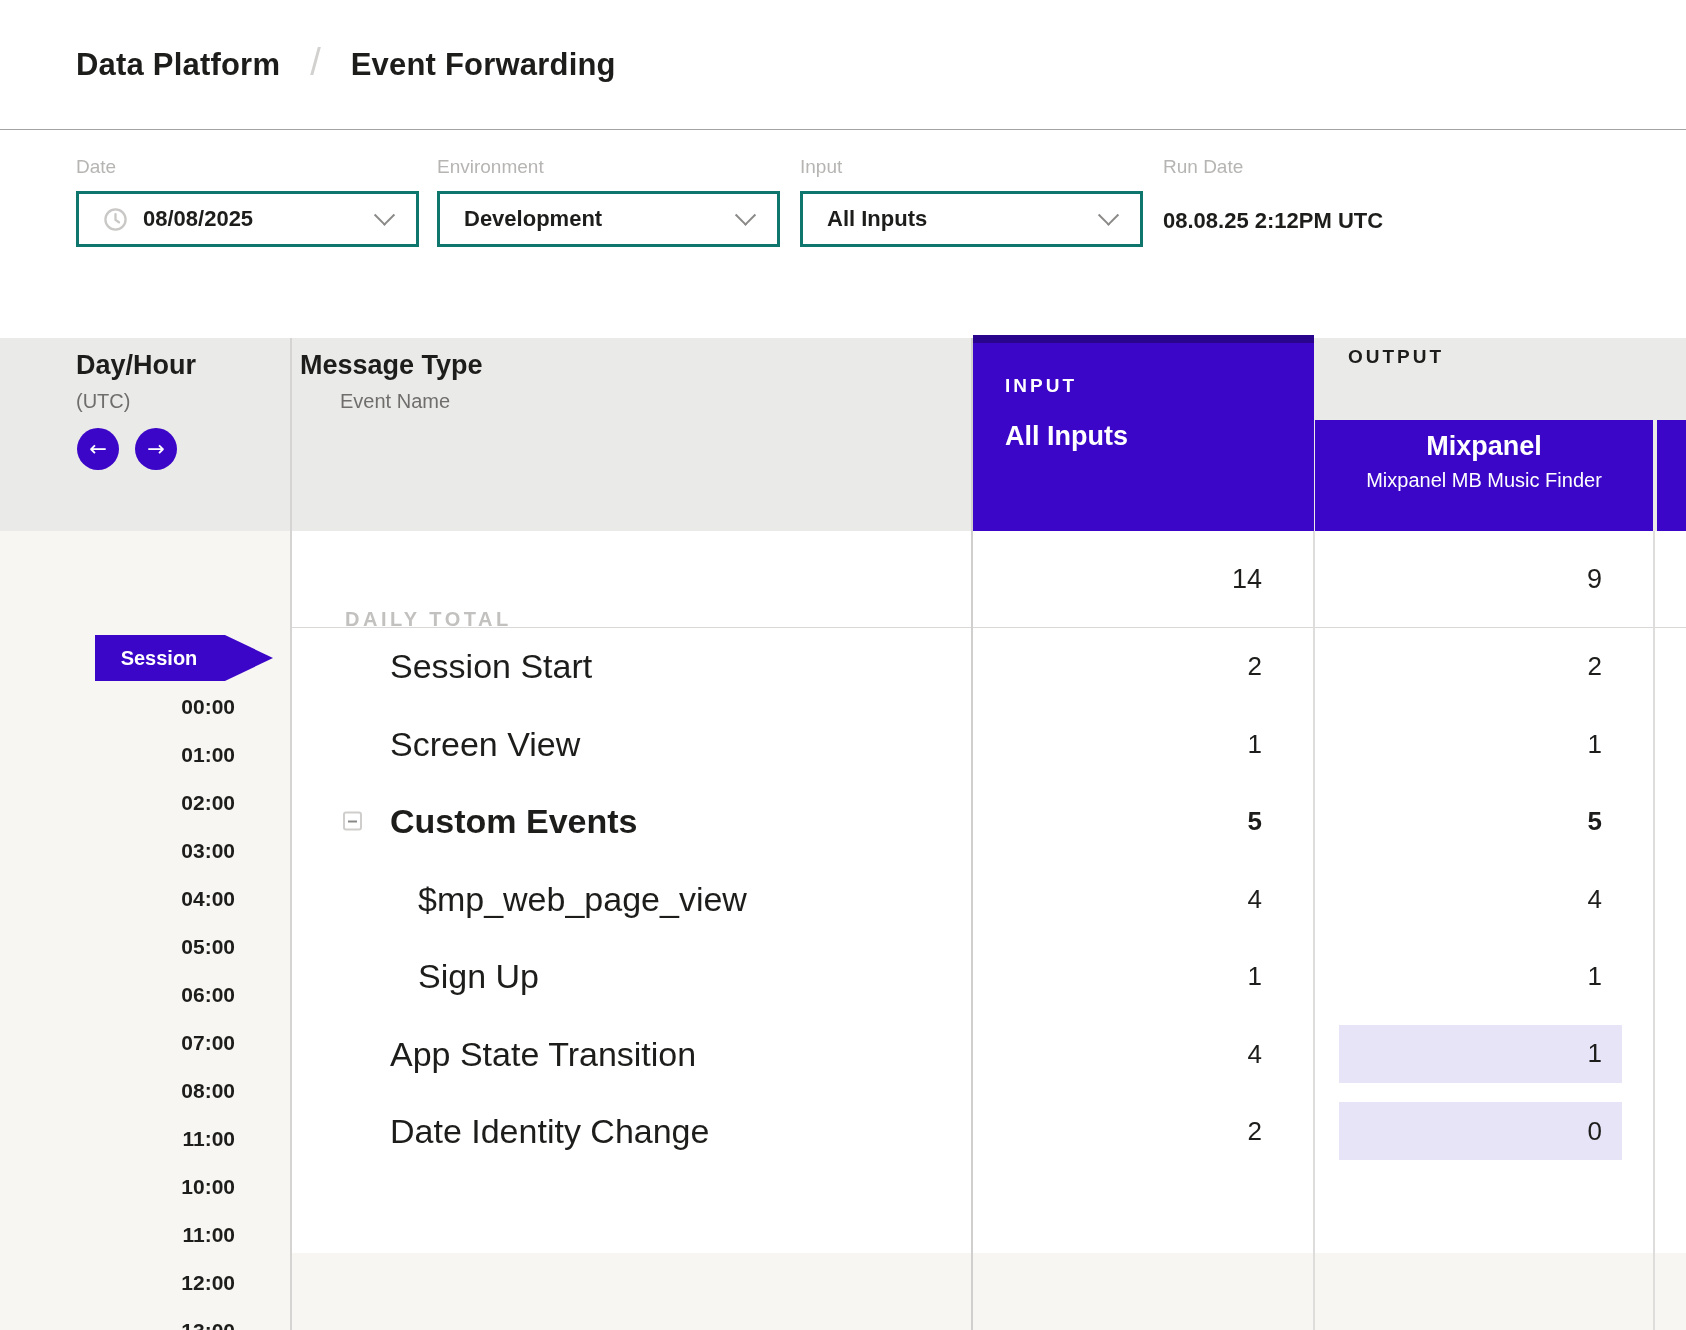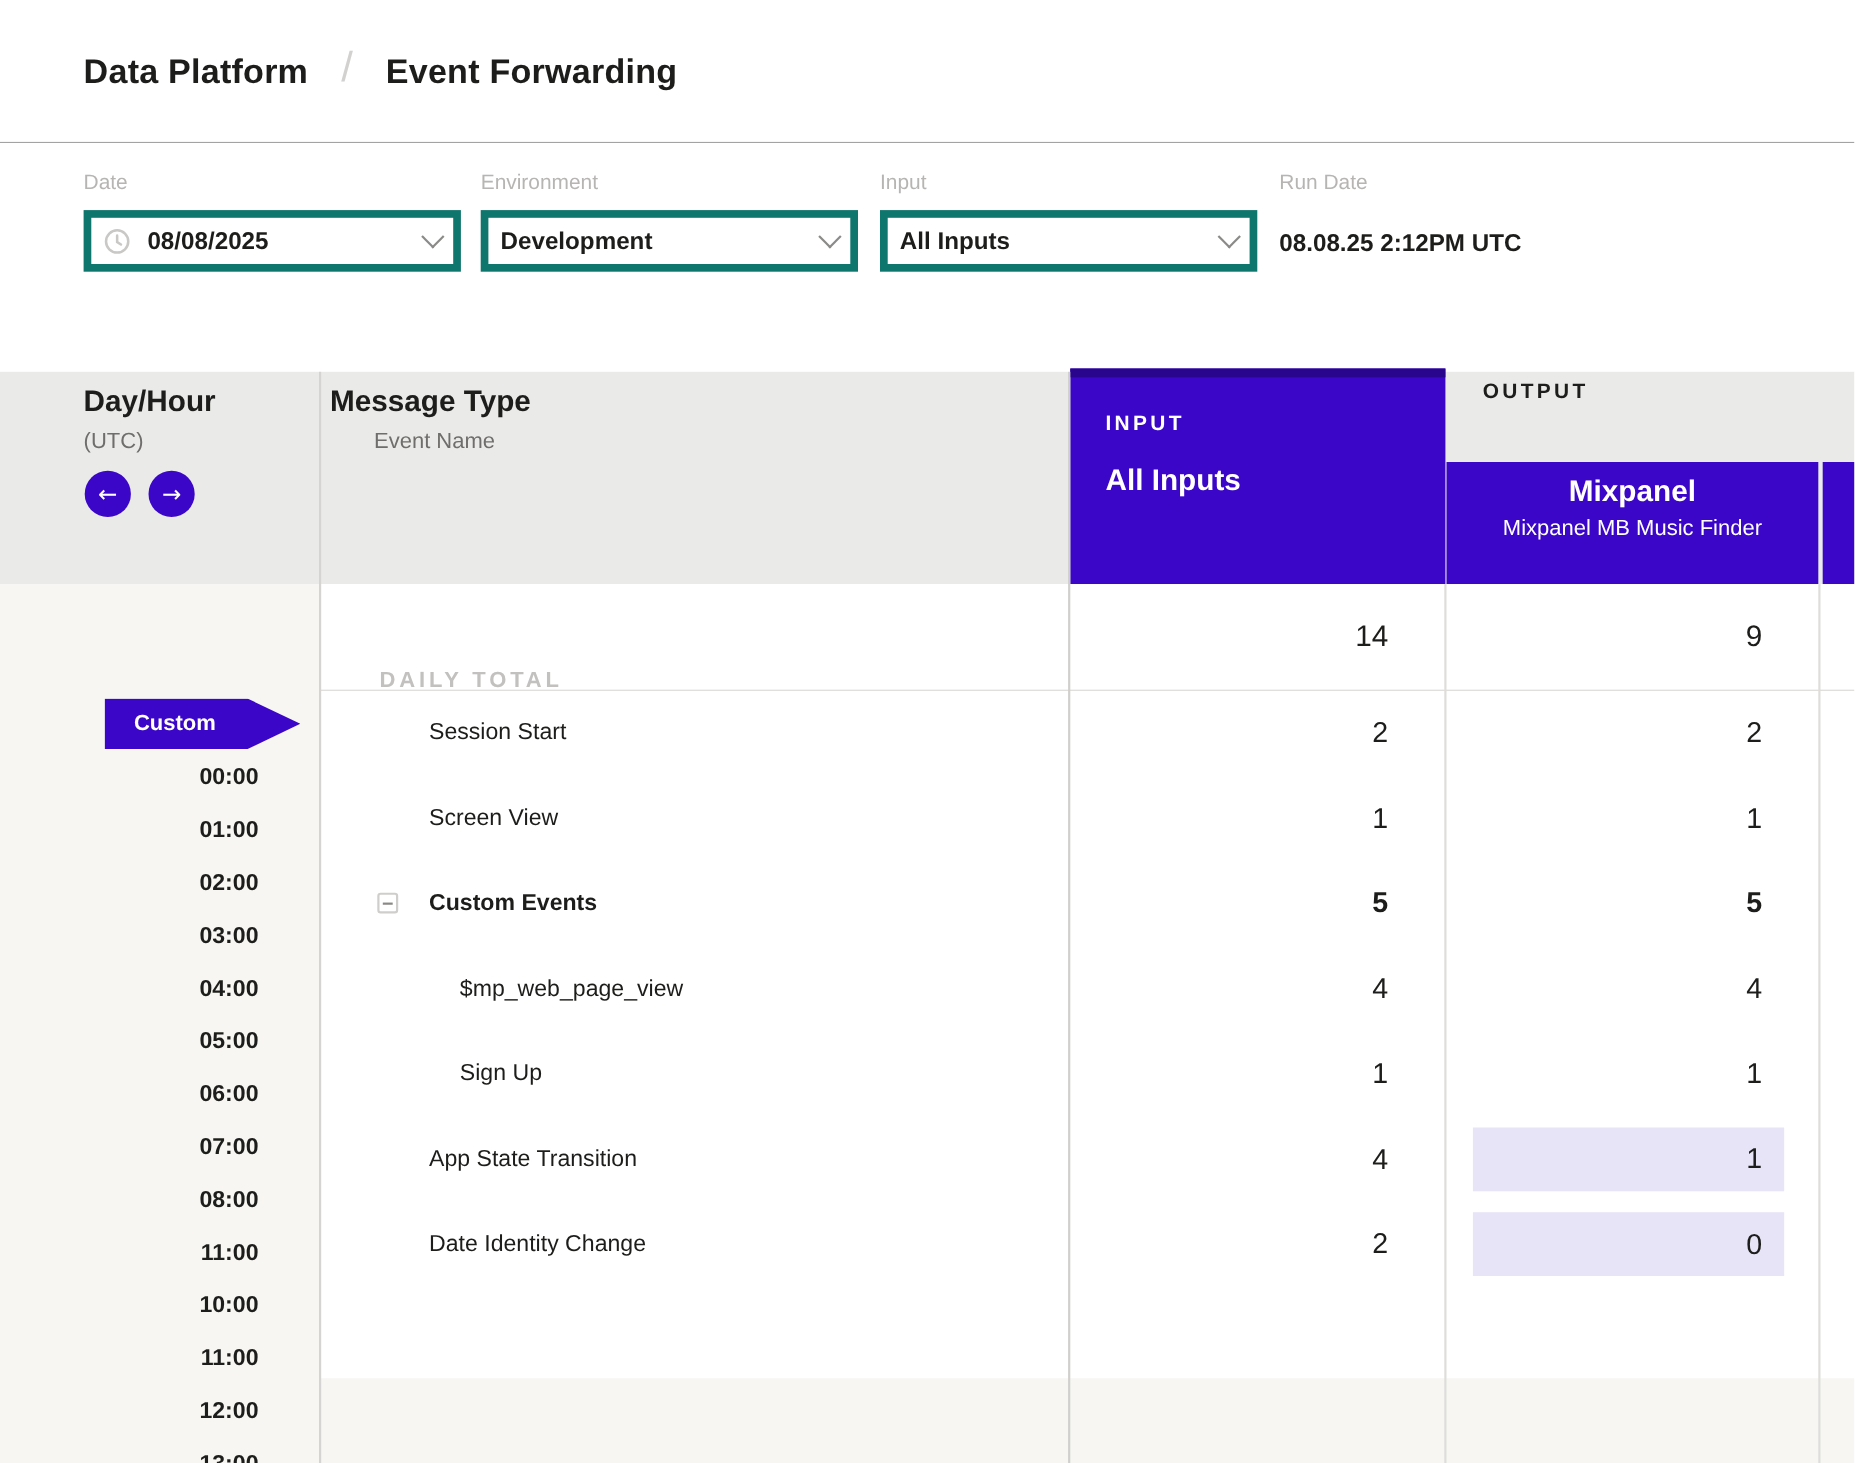--- a/index.html
+++ b/index.html
@@ -9,22 +9,22 @@
   
   .topbar{position:absolute;left:0;top:0;width:100%;height:130px;border-bottom:1px solid #a3a3a3;
           display:flex;align-items:center;box-sizing:border-box;padding-left:76px;}
   .crumb{font-size:31px;font-weight:600;letter-spacing:.2px;color:#1d1d1b;}
   .crumb-sep{font-size:38px;font-weight:300;color:#d2d1cf;margin:0 30px;transform:translateY(-2px);}
 
   
   .filters{position:absolute;left:0;top:130px;width:100%;height:208px;}
   .fgroup{position:absolute;top:0;}
   .flabel{display:block;margin-top:26px;font-size:19px;color:#b6b5b3;}
-  .fbox{margin-top:13px;width:343px;height:56px;border:7px solid #0f766e;box-sizing:border-box;
-        display:flex;align-items:center;gap:15px;padding:0 11px;background:#fff;cursor:pointer;}
+  .fbox{margin-top:13px;width:343px;height:56px;border:3px solid #0f766e;box-sizing:border-box;
+        display:flex;align-items:center;gap:15px;padding:0 24px;background:#fff;cursor:pointer;}
   .fvalue{font-size:22px;font-weight:700;color:#1d1d1b;}
   .chevron{margin-left:auto;width:13px;height:13px;border-right:2.5px solid #8b8a88;
            border-bottom:2.5px solid #8b8a88;transform:rotate(45deg) translate(-3px,-3px);}
   .runvalue{margin-top:30px;font-size:22px;font-weight:700;}
 
   
   .gridhead{position:absolute;left:0;top:338px;width:100%;height:193px;background:#eaeae8;}
   .dh-title{position:absolute;left:76px;top:12px;font-size:27px;font-weight:700;}
   .dh-sub{position:absolute;left:76px;top:52px;font-size:20px;color:#6f6e6c;}
   .navbtn{position:absolute;top:90px;width:42px;height:42px;border-radius:50%;border:none;
@@ -60,21 +60,21 @@
   .bottom-band{position:absolute;left:0;right:0;top:722px;bottom:0;background:#f7f6f3;}
   .total-row{position:absolute;left:0;right:0;top:0;height:96px;border-bottom:1px solid #d9d8d6;}
   .total-label{position:absolute;left:55px;top:50%;transform:translateY(-50%);
                font-size:20px;font-weight:700;letter-spacing:3.5px;color:#c2c1bf;margin-top:40px;}
   .val{position:absolute;top:50%;transform:translateY(-50%);font-size:26px;color:#1d1d1b;}
   .total-row .val{font-size:27px;}
   .val-in{right:424px;}
   .val-out{right:84px;}
   .rows{position:absolute;left:0;right:0;top:96px;height:543px;}
   .row{position:absolute;left:0;right:0;height:78px;}
-  .row-name{position:absolute;left:100px;top:50%;transform:translateY(-50%);font-size:21px;white-space:nowrap;}
+  .row-name{position:absolute;left:100px;top:50%;transform:translateY(-50%);font-size:34px;white-space:nowrap;}
   .row-name.indent{left:128px;}
   .row-name.bold, .val.bold{font-weight:700;}
   .collapser{position:absolute;left:53px;top:50%;transform:translateY(-50%);width:19px;height:19px;
              border:2px solid #cfcecc;border-radius:3px;box-sizing:border-box;cursor:pointer;background:#fff;}
   .collapser::after{content:"";position:absolute;left:3px;right:3px;top:50%;margin-top:-1px;height:2px;
                     background:#8a8987;}
   .hl-box{position:absolute;left:1049px;width:283px;top:10px;bottom:10px;background:var(--hl);
           display:flex;align-items:center;justify-content:flex-end;padding-right:20px;box-sizing:border-box;}
   .hl-box .hl-val{font-size:26px;color:#1d1d1b;}
 
@@ -148,21 +148,21 @@
   </div>
 
   <div class="mix-block">
     <div class="mix-name">Mixpanel</div>
     <div class="mix-sub">Mixpanel MB Music Finder</div>
   </div>
   <div class="next-block"></div>
 
   <aside class="sidebar">
     <div class="flag">
-      <span>Custom</span>
+      <span>Session</span>
     </div>
     <div class="hours" id="hours">
         <div class="hour">00:00</div>
         <div class="hour">01:00</div>
         <div class="hour">02:00</div>
         <div class="hour">03:00</div>
         <div class="hour">04:00</div>
         <div class="hour">05:00</div>
         <div class="hour">06:00</div>
         <div class="hour">07:00</div>

